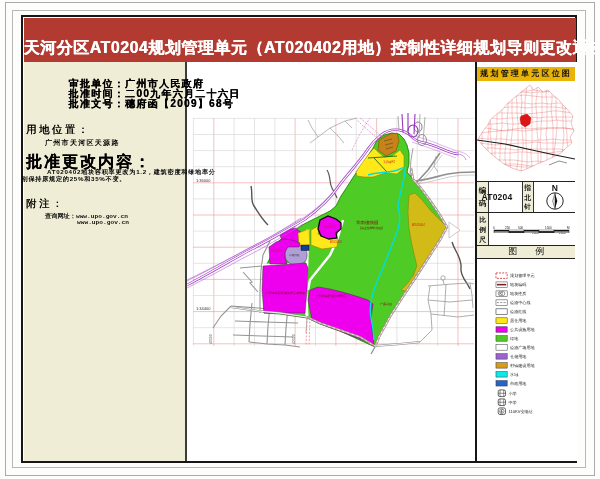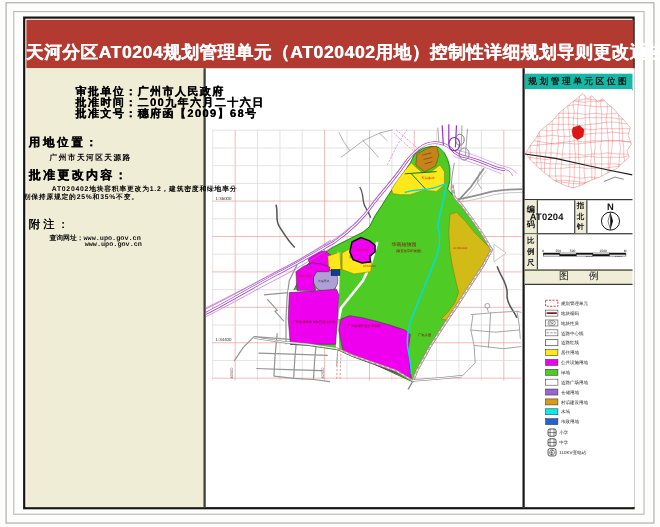--- a/index.html
+++ b/index.html
@@ -16,25 +16,25 @@
 <div class="abs" style="left:21px;top:15px;width:552px;height:443.5px;border:2.5px solid #161616;background:#fff;"></div>
 
 <div class="abs" style="left:23.5px;top:17.5px;width:552px;height:44.5px;background:#b23a31;"></div>
 
 <div class="abs" style="left:23.5px;top:38px;width:552px;text-align:center;color:#fff;font-weight:bold;font-size:16px;letter-spacing:0.5px;white-space:nowrap;text-shadow:0.4px 0 #fff;">天河分区AT0204规划管理单元（AT020402用地）控制性详细规划导则更改通告附图</div>
 
 <div class="abs" style="left:23.5px;top:62px;width:161.5px;height:399px;background:#f0edd6;border-right:2px solid #3c3c3c;"></div>
 
 <div class="abs" style="left:28.5px;top:79px;font-size:10px;font-weight:bold;color:#000;line-height:10.2px;letter-spacing:1.3px;text-shadow:0.35px 0 #000;white-space:nowrap;margin-left:40px;">审批单位：广州市人民政府<br>批准时间：二00九年六月二十六日<br>批准文号：穗府函【2009】68号</div>
 
-<div class="abs" style="left:26px;top:123px;font-size:10.5px;font-weight:bold;color:#000;letter-spacing:2.4px;text-shadow:0.35px 0 #000;">用地位置：</div>
+<div class="abs" style="left:26px;top:123px;font-size:10.5px;font-weight:normal;color:#000;letter-spacing:2.4px;text-shadow:0.35px 0 #000;">用地位置：</div>
 
 <div class="abs" style="left:45px;top:137.5px;font-size:7px;color:#000;font-weight:bold;letter-spacing:1.3px;">广州市天河区天源路</div>
 
-<div class="abs" style="left:26px;top:151.5px;font-size:11px;font-weight:bold;color:#000;letter-spacing:2.0px;text-shadow:0.35px 0 #000;">批准更改内容：</div>
+<div class="abs" style="left:26px;top:151.5px;font-size:16px;font-weight:bold;color:#000;letter-spacing:2.0px;text-shadow:0.35px 0 #000;">批准更改内容：</div>
 
 <div class="abs" style="left:47px;top:167.5px;font-size:6.2px;color:#000;font-weight:bold;letter-spacing:0.7px;white-space:nowrap;">AT020402地块容积率更改为1.2，建筑密度和绿地率分</div>
 
 <div class="abs" style="left:21.5px;top:174.5px;font-size:6.2px;color:#000;font-weight:bold;letter-spacing:0.7px;white-space:nowrap;">别保持原规定的25%和35%不变。</div>
 
 <div class="abs" style="left:26px;top:197px;font-size:10.5px;font-weight:normal;color:#000;letter-spacing:2.5px;text-shadow:0.35px 0 #000;">附注：</div>
 
 <div class="abs" style="left:45px;top:211.5px;font-size:6.2px;font-weight:bold;color:#111;">查询网址：<span style="font-family:'Liberation Mono',monospace;">www.upo.gov.cn</span></div>
 
 <div class="abs" style="left:77px;top:219px;font-size:6.2px;font-weight:bold;color:#111;font-family:'Liberation Mono',monospace;">www.upo.gov.cn</div>
@@ -222,21 +222,21 @@
       <text x="380" y="305" font-size="3" fill="#7a1212">广氮花园</text>
     </g>
 
 <text x="212" y="344" font-size="3.5" fill="#555" transform="rotate(-90 212,344)">40500</text>
 
 <text x="295" y="344" font-size="3.5" fill="#555" transform="rotate(-90 295,344)">42500</text>
 </svg>
 
 <div class="abs" style="left:474.8px;top:62px;width:100.2px;height:399px;border-left:2.5px solid #161616;background:#fff;"></div>
 
-<div class="abs" style="left:477.3px;top:66.5px;width:97.7px;height:14.5px;background:#14b8a6;border-bottom:0.8px solid #444;display:flex;align-items:center;justify-content:center;font-size:8px;font-weight:bold;color:#111;letter-spacing:2.2px;">规划管理单元区位图</div>
+<div class="abs" style="left:477.3px;top:66.5px;width:97.7px;height:14.5px;background:#eab308;border-bottom:0.8px solid #444;display:flex;align-items:center;justify-content:center;font-size:8px;font-weight:bold;color:#111;letter-spacing:2.2px;">规划管理单元区位图</div>
 
 <svg class="abs" style="left:477.3px;top:81px;" width="98" height="100" viewBox="0 0 98 100">
     <rect width="98" height="100" fill="#fff"></rect>
     <defs>
       <clipPath id="distclip">
         <path d="M1,58 L6,50 10,45 14,38 20,33 26,28 31,22 37,17 43,12 48,8 53,4 57,9 61,6 66,11 71,9 76,14 81,18 86,24 91,29 96,35 94,42 97,50 93,56 95,62 89,67 84,72 76,76 68,80 60,83 52,87 44,90 35,87 27,83 19,77 11,70 5,64 1,58 Z"></path>
       </clipPath>
     </defs>
     <path d="M1,58 L6,50 10,45 14,38 20,33 26,28 31,22 37,17 43,12 48,8 53,4 57,9 61,6 66,11 71,9 76,14 81,18 86,24 91,29 96,35 94,42 97,50 93,56 95,62 89,67 84,72 76,76 68,80 60,83 52,87 44,90 35,87 27,83 19,77 11,70 5,64 1,58 Z" fill="none" stroke="#e89898" stroke-width="0.6"></path>
     <g stroke="#e24444" stroke-width="0.3" clip-path="url(#distclip)">

